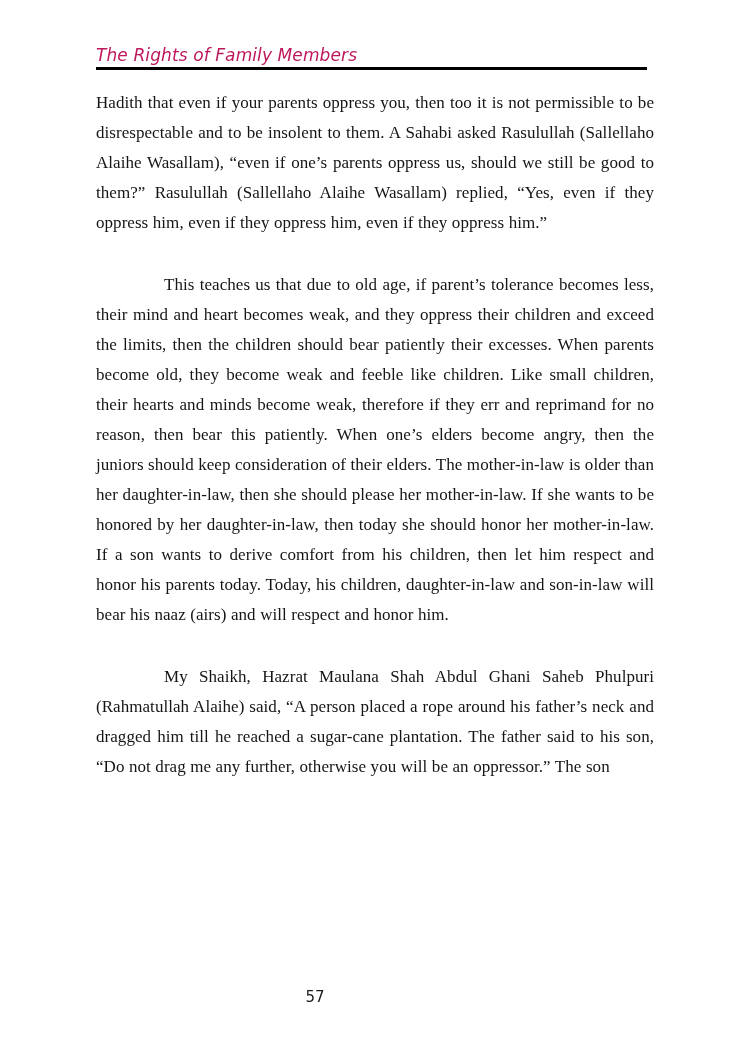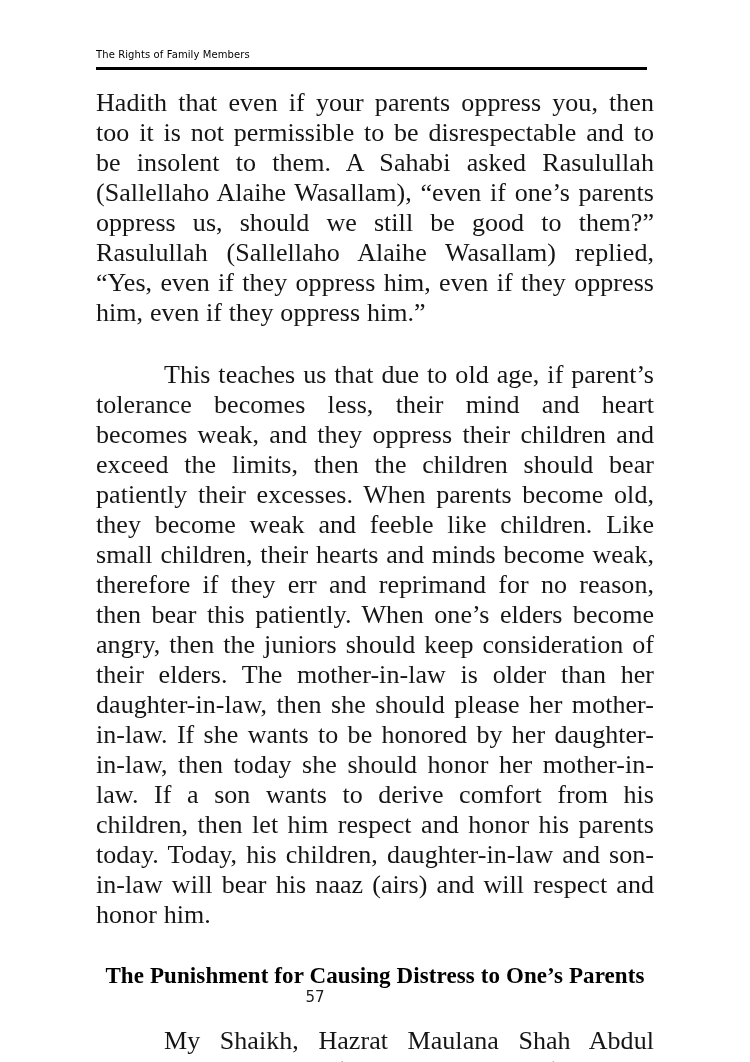--- a/index.html
+++ b/index.html
@@ -22,24 +22,25 @@
   
   .running-header {
     position: absolute;
     left: 96px;
     top: 47px;
     width: 558px;
   }
 
   .running-header-text {
     font-family: "DejaVu Sans", "Liberation Sans", sans-serif;
-    font-size: 10px;
+    font-style: italic;
+    font-size: 17px;
     line-height: 16px;
     letter-spacing: 0.1px;
-    color: #000000;
+    color: #be185d;
     white-space: nowrap;
   }
 
   .header-rule {
     position: absolute;
     left: 96px;
     top: 67px;
     width: 551px;
     height: 0;
     border-top: 3px solid #000000;
@@ -48,21 +49,21 @@
   
   .body-block {
     position: absolute;
     left: 96px;
     top: 88px;
     width: 558px;
   }
 
   p.para {
     margin: 0;
-    font-size: 26px;
+    font-size: 17px;
     line-height: 30px;
     text-align: justify;
     text-justify: inter-word;
     letter-spacing: 0.05px;
     word-spacing: 0.2px;
     color: #151515;
   }
 
   p.para.indent {
     text-indent: 68px;
@@ -117,23 +118,20 @@
   </div>
 
   <div class="header-rule"></div>
 
   <div class="body-block">
 
     <p class="para">Hadith that even if your parents oppress you, then too it is not permissible to be disrespectable and to be insolent to them. A Sahabi asked Rasulullah (Sallellaho Alaihe Wasallam), “even if one’s parents oppress us, should we still be good to them?” Rasulullah (Sallellaho Alaihe Wasallam) replied, “Yes, even if they oppress him, even if they oppress him, even if they oppress him.”</p>
 
     <p class="para indent gap-above last-line-natural">This teaches us that due to old age, if parent’s tolerance becomes less, their mind and heart becomes weak, and they oppress their children and exceed the limits, then the children should bear patiently their excesses. When parents become old, they become weak and feeble like children. Like small children, their hearts and minds become weak, therefore if they err and reprimand for no reason, then bear this patiently. When one’s elders become angry, then the juniors should keep consideration of their elders. The mother-in-law is older than her daughter-in-law, then she should please her mother-in-law. If she wants to be honored by her daughter-in-law, then today she should honor her mother-in-law. If a son wants to derive comfort from his children, then let him respect and honor his parents today. Today, his children, daughter-in-law and son-in-law will bear his naaz (airs) and will respect and honor him.</p>
 
-    <div class="heading-wrap">
-      <h2 class="section-heading">The Punishment for Causing Distress to One’s Parents</h2>
-    </div>
 
     <p class="para indent last-line-natural">My Shaikh, Hazrat Maulana Shah Abdul Ghani Saheb Phulpuri (Rahmatullah Alaihe) said, “A person placed a rope around his father’s neck and dragged him till he reached a sugar-cane plantation. The father said to his son, “Do not drag me any further, otherwise you will be an oppressor.” The son</p>
 
   </div>
 
   <div class="page-number">57</div>
 
 </div>
 
 </body></html>

